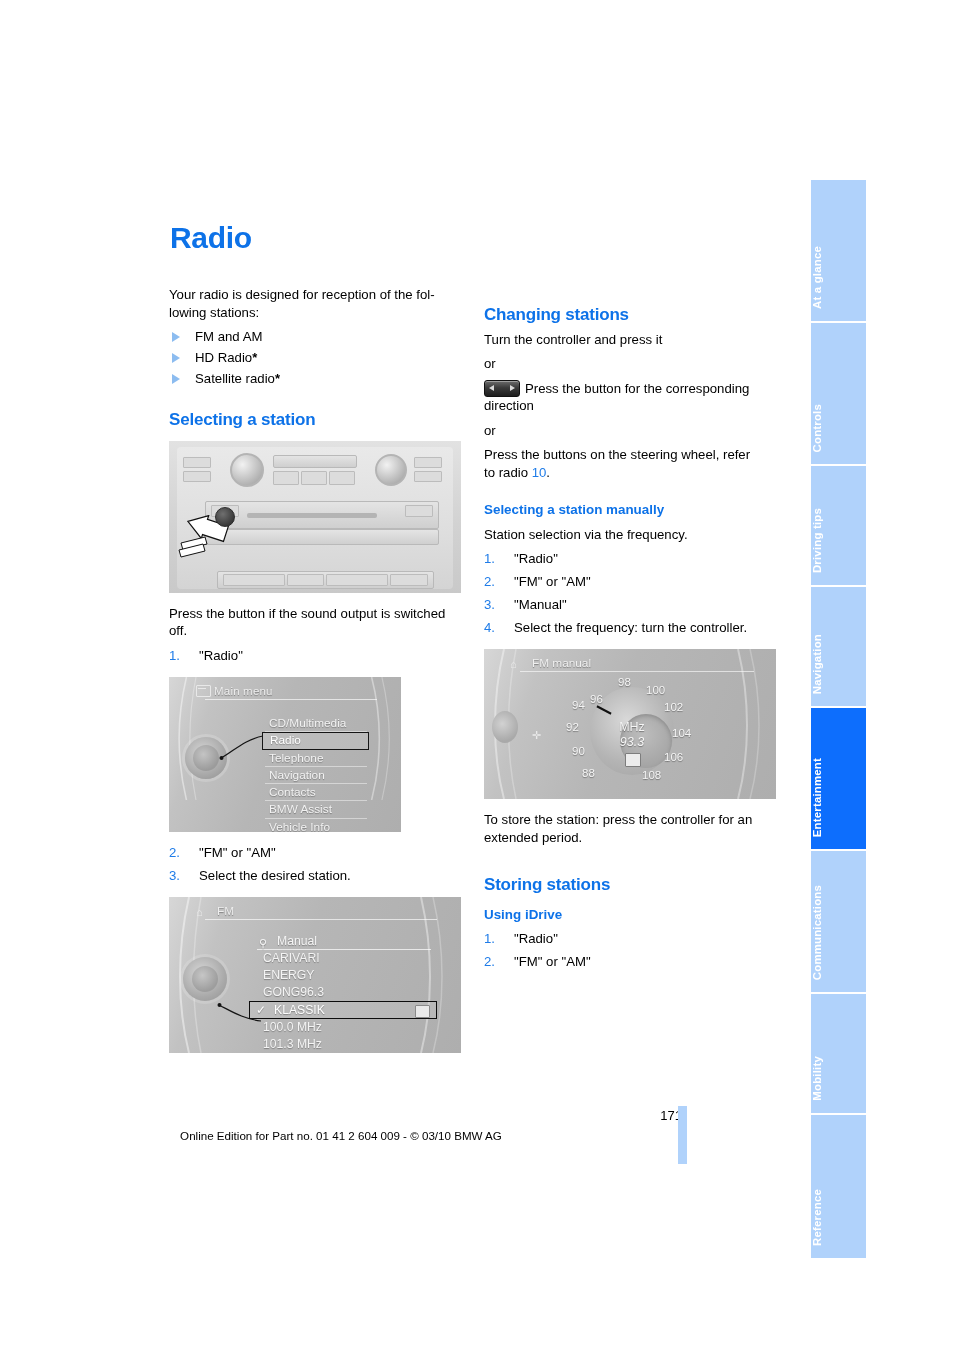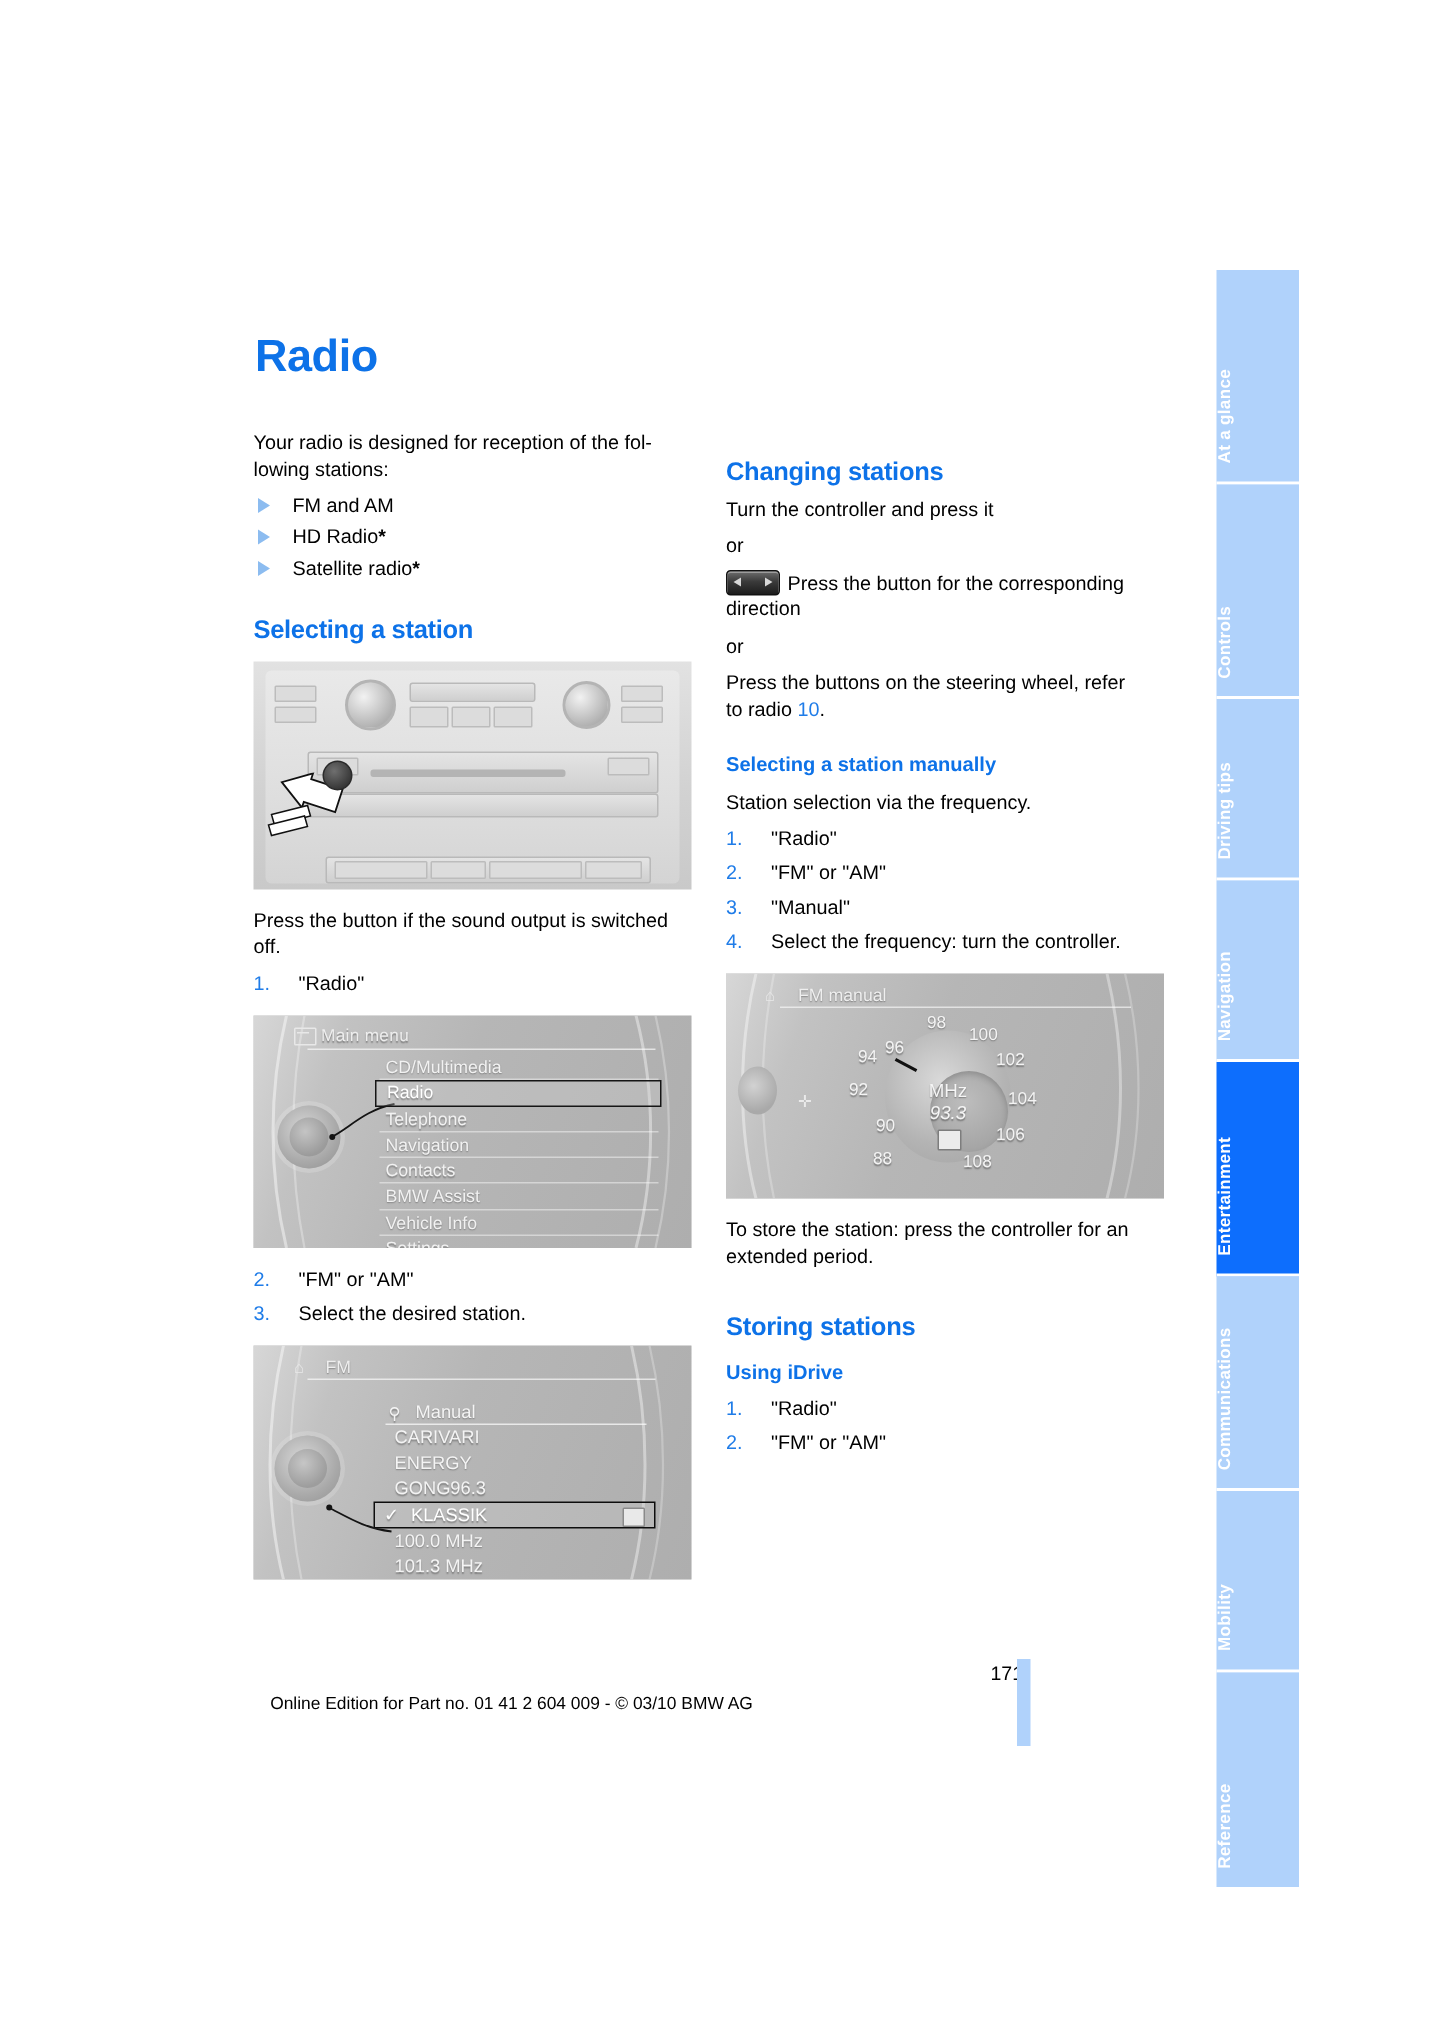--- a/index.html
+++ b/index.html
@@ -203,21 +203,21 @@
   }
   .callout-arrow {
     position: absolute;
     left: -2px; top: 68px;
     width: 60px; height: 46px;
     z-index: 3;
   }
 
   
   .fig-menu {
-    width: 292px;
+    width: 232px;
     height: 155px;
     background: linear-gradient(180deg,#c5c5c5 0%,#bcbcbc 100%);
   }
   .idrive-screen {
     position: absolute;
     inset: 0;
     background: linear-gradient(110deg,#d7d7d7 0%,#c2c2c2 18%,#b6b6b6 45%,#aeaeae 100%);
   }
   .idrive-arcs { position: absolute; inset: 0; }
   .idrive-title {
@@ -241,21 +241,21 @@
   }
   .idrive-rule {
     position: absolute;
     left: 36px; right: 24px; top: 22px;
     height: 1px;
     background: rgba(255,255,255,.65);
   }
   ul.idrive-list {
     position: absolute;
     left: 84px; right: 22px; top: 26px;
-    list-style: none; margin: 0; padding: 0;
+    list-style: none; margin: 12px; padding: 0;
   }
   ul.idrive-list li {
     position: relative;
     height: 16.2px;
     line-height: 16.2px;
     font-size: 11.8px;
     color: #f2f2f2;
     text-shadow: 0 1px 1px rgba(0,0,0,.3);
     border-bottom: 1px solid rgba(255,255,255,.45);
     padding-left: 4px;
@@ -755,21 +755,21 @@
         <div class="dial-wrap">
           <div class="dial-ring">
             <div class="dial-hole"></div>
           </div>
           <div class="dial-needle"></div>
           <div class="dial-unit">MHz</div>
           <div class="dial-freq">93.3</div>
           <div class="dial-badge"></div>
 
           <div class="dial-tick" style="left:6px;  top:88px;">88</div>
-          <div class="dial-tick" style="left:-4px; top:66px;margin-left:12px;">90</div>
+          <div class="dial-tick" style="left:-4px; top:66px;">90</div>
           <div class="dial-tick" style="left:-10px;top:42px;">92</div>
           <div class="dial-tick" style="left:-4px; top:20px;">94</div>
           <div class="dial-tick" style="left:14px; top:14px;">96</div>
           <div class="dial-tick" style="left:42px; top:-3px;">98</div>
           <div class="dial-tick" style="left:70px; top:5px;">100</div>
           <div class="dial-tick" style="left:88px; top:22px;">102</div>
           <div class="dial-tick" style="left:96px; top:48px;">104</div>
           <div class="dial-tick" style="left:88px; top:72px;">106</div>
           <div class="dial-tick" style="left:66px; top:90px;">108</div>
         </div>

